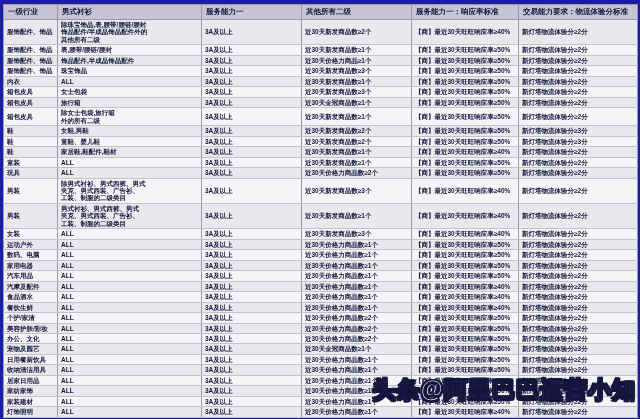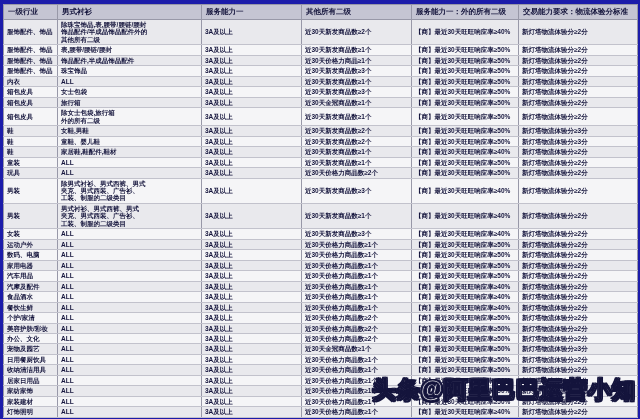--- a/index.html
+++ b/index.html
@@ -89,21 +89,21 @@
         <col style="width: 110px;">
         <col style="width: 107px;">
         <col style="width: 119px;">
       </colgroup>
     <thead>
       <tr>
           <th>一级行业</th>
           <th>男式衬衫</th>
           <th>服务能力一</th>
           <th>其他所有二级</th>
-          <th>服务能力一：外的所有二级</th>
+          <th>服务能力一：响应率标准</th>
           <th>交易能力要求：物流体验分标准</th>
         </tr>
     </thead>
     <tbody>
         <tr>
           <td>服饰配件、饰品</td>
           <td>除珠宝饰品,表,腰带/腰链/腰封
 饰品配件/半成品饰品配件外的
 其他所有二级</td>
           <td>3A及以上</td>

